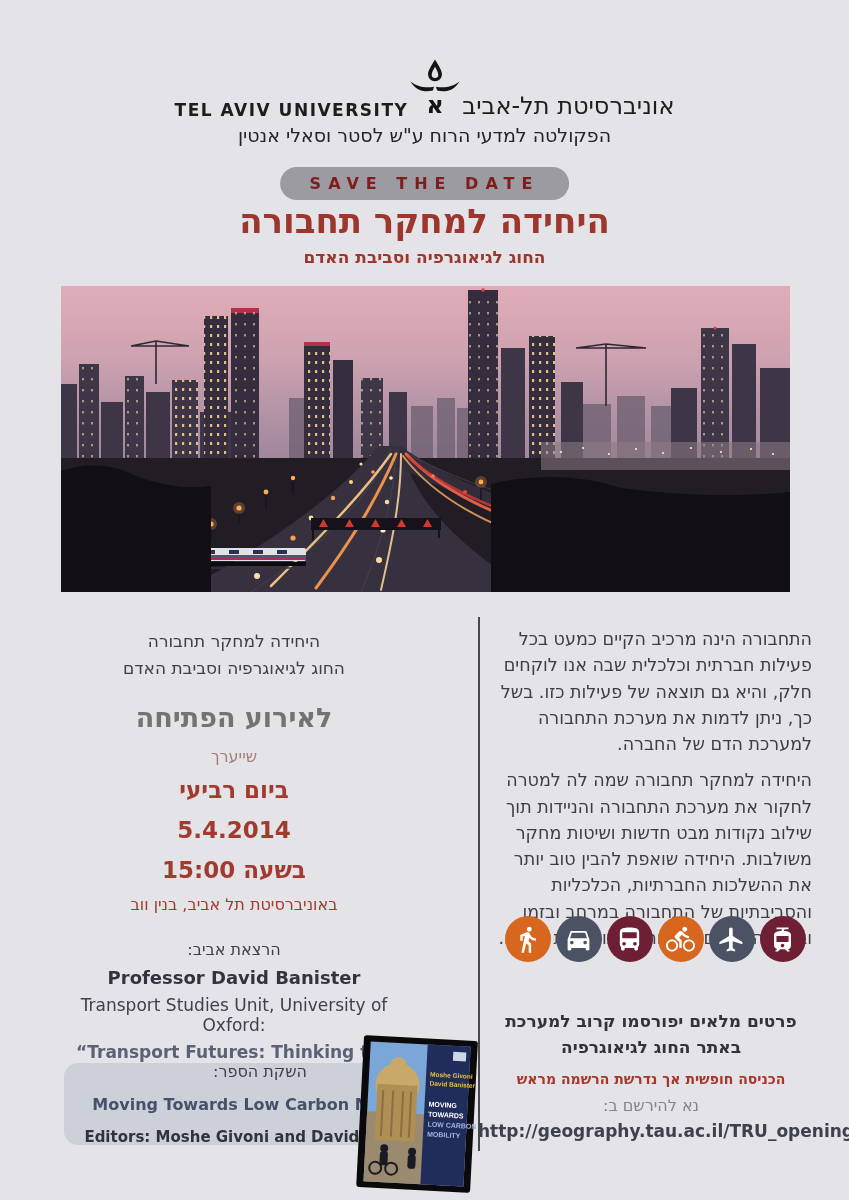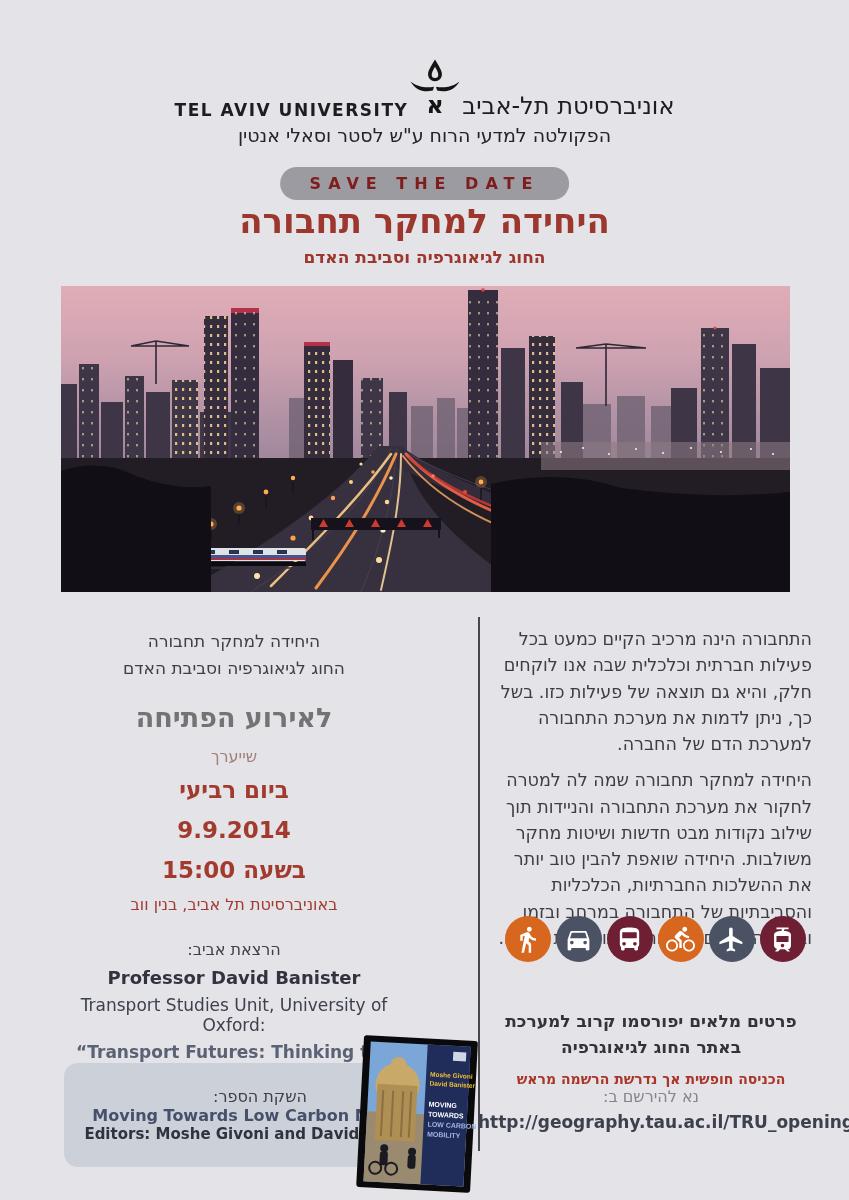--- a/index.html
+++ b/index.html
@@ -31,38 +31,38 @@
   .lc-sm{font-size:17px;color:#3f3f44;direction:rtl;line-height:1.6;}
   .lc-event{font-size:27px;font-weight:bold;color:#737373;direction:rtl;margin-top:20px;}
   .lc-held{font-size:16px;color:#a2807a;direction:rtl;margin-top:14px;}
   .lc-big{font-size:23px;font-weight:bold;color:#a23a2e;direction:rtl;margin-top:9px;line-height:1.35;}
   .lc-loc{font-size:16px;color:#a23a2e;direction:rtl;margin-top:8px;}
   .lc-guest{font-size:16px;color:#3f3f44;direction:rtl;margin-top:26px;}
   .lc-speaker{font-size:18px;font-weight:bold;color:#31343f;margin-top:8px;}
   .lc-aff{font-size:17px;color:#3c414d;margin-top:7px;}
   .lc-talk{font-size:17px;font-weight:bold;color:#5a6275;margin-top:7px;}
 
-  .bookbox{position:absolute;left:64px;top:1063px;width:392px;height:104px;background:#ccd1d9;border-radius:14px;
-           display:flex;flex-direction:column;justify-content:center;text-align:center;gap:0;}
+  .bookbox{position:absolute;left:64px;top:1063px;width:392px;height:82px;background:#ccd1d9;border-radius:14px;
+           display:flex;flex-direction:column;justify-content:center;text-align:center;gap:14px;}
   .bb-label{font-size:16px;color:#3f3f44;direction:rtl;}
   .bb-title{font-size:16px;font-weight:bold;color:#47506a;}
   .bb-editors{font-size:15px;font-weight:bold;color:#2f333c;}
   .bookcover{position:absolute;left:352px;top:1034px;width:132px;height:162px;}
 
   .rightcol{position:absolute;left:490px;top:626px;width:322px;direction:rtl;text-align:right;}
   .rc-p{font-size:17.5px;color:#3d3d43;line-height:1.5;margin:0 0 10px 0;}
 
   .iconrow{position:absolute;left:490px;top:916px;width:330px;display:flex;justify-content:center;gap:5px;}
   .ticon{width:46px;height:46px;border-radius:50%;display:flex;align-items:center;justify-content:center;}
   .ticon svg{width:29px;height:29px;fill:#fff;}
 
   .footer{position:absolute;left:478px;top:1008px;width:346px;text-align:center;}
   .ft-bold{font-size:17px;font-weight:bold;color:#33333a;direction:rtl;line-height:1.55;}
   .ft-admission{font-size:14px;font-weight:bold;color:#a9352b;direction:rtl;margin-top:10px;}
-  .ft-register{font-size:16px;color:#85858a;direction:rtl;}
+  .ft-register{font-size:16px;color:#85858a;direction:rtl;margin-top:9px;}
   .ft-url{font-size:17px;font-weight:bold;color:#3d414d;margin-top:6px;text-decoration:none;display:block;}
 </style>
 </head>
 <body>
 
 <div class="poster">
 
   <div class="masthead">
     <span class="uni-en">TEL AVIV UNIVERSITY</span>
     <svg class="logo-svg" viewBox="0 0 64 72" aria-hidden="true">
@@ -299,21 +299,21 @@
   </svg>
 
   <div class="divider"></div>
 
   <div class="leftcol">
     <div class="lc-sm">היחידה למחקר תחבורה</div>
     <div class="lc-sm">החוג לגיאוגרפיה וסביבת האדם</div>
     <div class="lc-event">לאירוע הפתיחה</div>
     <div class="lc-held">שייערך</div>
     <div class="lc-big">ביום רביעי</div>
-    <div class="lc-big">9.9.2014</div>
+    <div class="lc-big">5.4.2014</div>
     <div class="lc-big">בשעה 15:00</div>
     <div class="lc-loc">באוניברסיטת תל אביב,  בנין ווב</div>
     <div class="lc-guest">הרצאת אביב:</div>
     <div class="lc-speaker">Professor David Banister</div>
     <div class="lc-aff">Transport Studies Unit, University of Oxford:</div>
     <div class="lc-talk">“Transport Futures: Thinking the Unthinkable”</div>
   </div>
 
   <div class="bookbox">
     <div class="bb-label">השקת הספר:</div>

